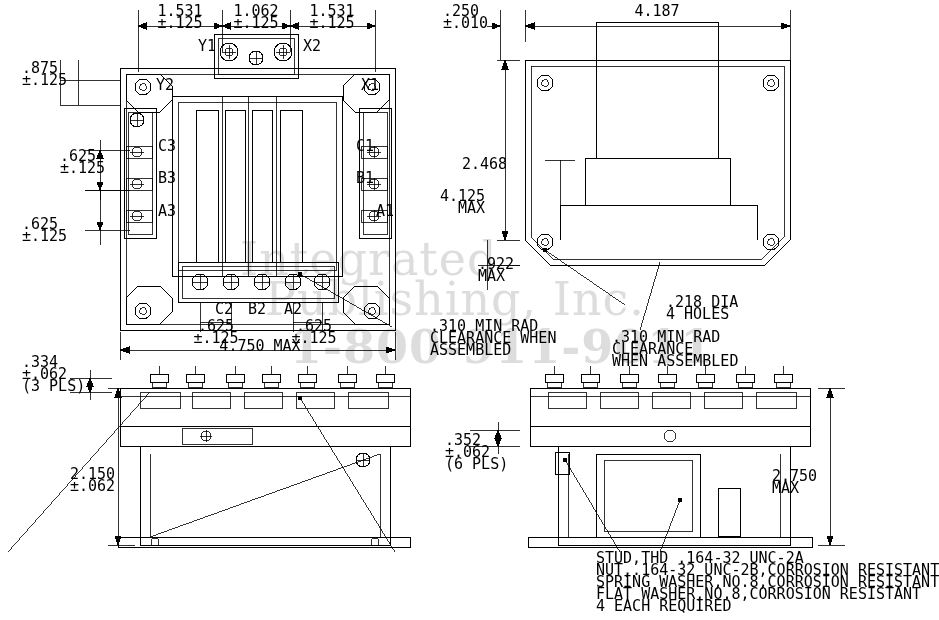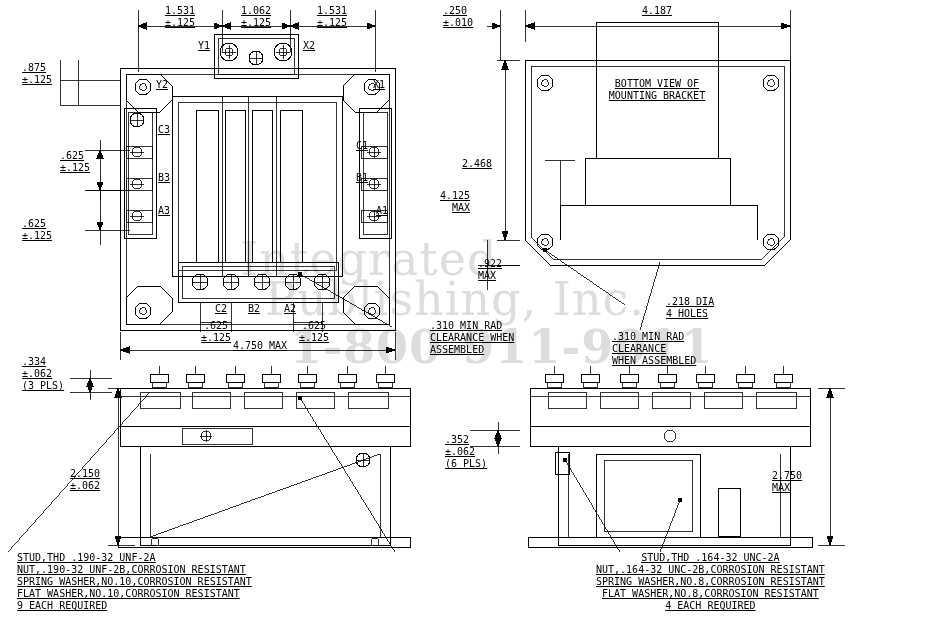--- a/index.html
+++ b/index.html
@@ -1,19 +1,19 @@
 <!DOCTYPE html>
 <html><head>
 <meta charset="utf-8">
 <style>
   html,body{margin:0;padding:0;background:#fff;}
   body{width:939px;height:620px;position:relative;overflow:hidden;
        font-family:"DejaVu Sans Mono", monospace;color:#000;}
   .root{position:absolute;left:0;top:0;width:939px;height:620px;}
-  .lbl{position:absolute;font-size:10px;line-height:12px;white-space:pre;letter-spacing:0px;text-decoration:underline;}
+  .lbl{position:absolute;font-size:15px;line-height:12px;white-space:pre;letter-spacing:0px;}
   .lbl.c{text-align:center;}
   svg{position:absolute;left:0;top:0;}
   .wm{position:absolute;font-family:"DejaVu Serif",serif;color:#ddd;
       font-size:46px;letter-spacing:1px;white-space:nowrap;z-index:0;}
   .ln{stroke:#000;fill:none;}
   .th{stroke-width:1;}
   .thin{stroke-width:0.8;}
 </style>
 </head>
 <body>
@@ -346,44 +346,42 @@
   <div class="lbl" style="left:22px;top:62px;">.875
 ±.125</div>
   <div class="lbl" style="left:60px;top:150px;">.625
 ±.125</div>
   <div class="lbl" style="left:22px;top:218px;">.625
 ±.125</div>
 
   <div class="lbl" style="left:198px;top:40px;">Y1</div>
   <div class="lbl" style="left:303px;top:40px;">X2</div>
   <div class="lbl" style="left:156px;top:79px;">Y2</div>
-  <div class="lbl" style="left:361px;top:79px;margin-left:12px;">X1</div>
-
-  <div class="lbl" style="left:158px;top:124px;">C3</div>
+  <div class="lbl" style="left:361px;top:79px;">X1</div>
+
+  <div class="lbl" style="left:158px;top:140px;">C3</div>
   <div class="lbl" style="left:158px;top:172px;">B3</div>
   <div class="lbl" style="left:158px;top:205px;">A3</div>
   <div class="lbl" style="left:356px;top:140px;">C1</div>
   <div class="lbl" style="left:356px;top:172px;">B1</div>
   <div class="lbl" style="left:376px;top:205px;">A1</div>
 
   <div class="lbl" style="left:215px;top:303px;">C2</div>
   <div class="lbl" style="left:248px;top:303px;">B2</div>
   <div class="lbl" style="left:284px;top:303px;">A2</div>
 
   <div class="lbl c" style="left:178px;top:320px;width:76px;">.625
 ±.125</div>
   <div class="lbl c" style="left:276px;top:320px;width:76px;">.625
 ±.125</div>
   <div class="lbl c" style="left:205px;top:340px;width:110px;">4.750 MAX</div>
 
   <div class="lbl" style="left:443px;top:5px;">.250
 ±.010</div>
   <div class="lbl c" style="left:617px;top:5px;width:80px;">4.187</div>
-  <div class="lbl c" style="left:582px;top:78px;width:150px;">BOTTOM VIEW OF
-MOUNTING BRACKET</div>
   <div class="lbl" style="left:462px;top:158px;">2.468</div>
   <div class="lbl" style="left:440px;top:190px;text-align:right;">4.125
 MAX</div>
   <div class="lbl" style="left:478px;top:258px;">.922
 MAX</div>
   <div class="lbl" style="left:666px;top:296px;">.218 DIA
 4 HOLES</div>
 
   <div class="lbl" style="left:430px;top:320px;">.310 MIN RAD
 CLEARANCE WHEN
@@ -396,24 +394,19 @@
 ±.062
 (3 PLS)</div>
   <div class="lbl" style="left:70px;top:468px;">2.150
 ±.062</div>
   <div class="lbl" style="left:437px;top:434px;margin-left:8px;">.352
 ±.062
 (6 PLS)</div>
   <div class="lbl" style="left:772px;top:470px;">2.750
 MAX</div>
 
-  <div class="lbl" style="left:17px;top:552px;">STUD,THD .190-32 UNF-2A
-NUT,.190-32 UNF-2B,CORROSION RESISTANT
-SPRING WASHER,NO.10,CORROSION RESISTANT
-FLAT WASHER,NO.10,CORROSION RESISTANT
-9 EACH REQUIRED</div>
-  <div class="lbl" style="left:596px;top:552px;text-align:center;">STUD,THD .164-32 UNC-2A
+  <div class="lbl" style="left:596px;top:552px;">STUD,THD .164-32 UNC-2A
 NUT,.164-32 UNC-2B,CORROSION RESISTANT
 SPRING WASHER,NO.8,CORROSION RESISTANT
 FLAT WASHER,NO.8,CORROSION RESISTANT
 4 EACH REQUIRED</div>
 
 </div>
 
 </body></html>

